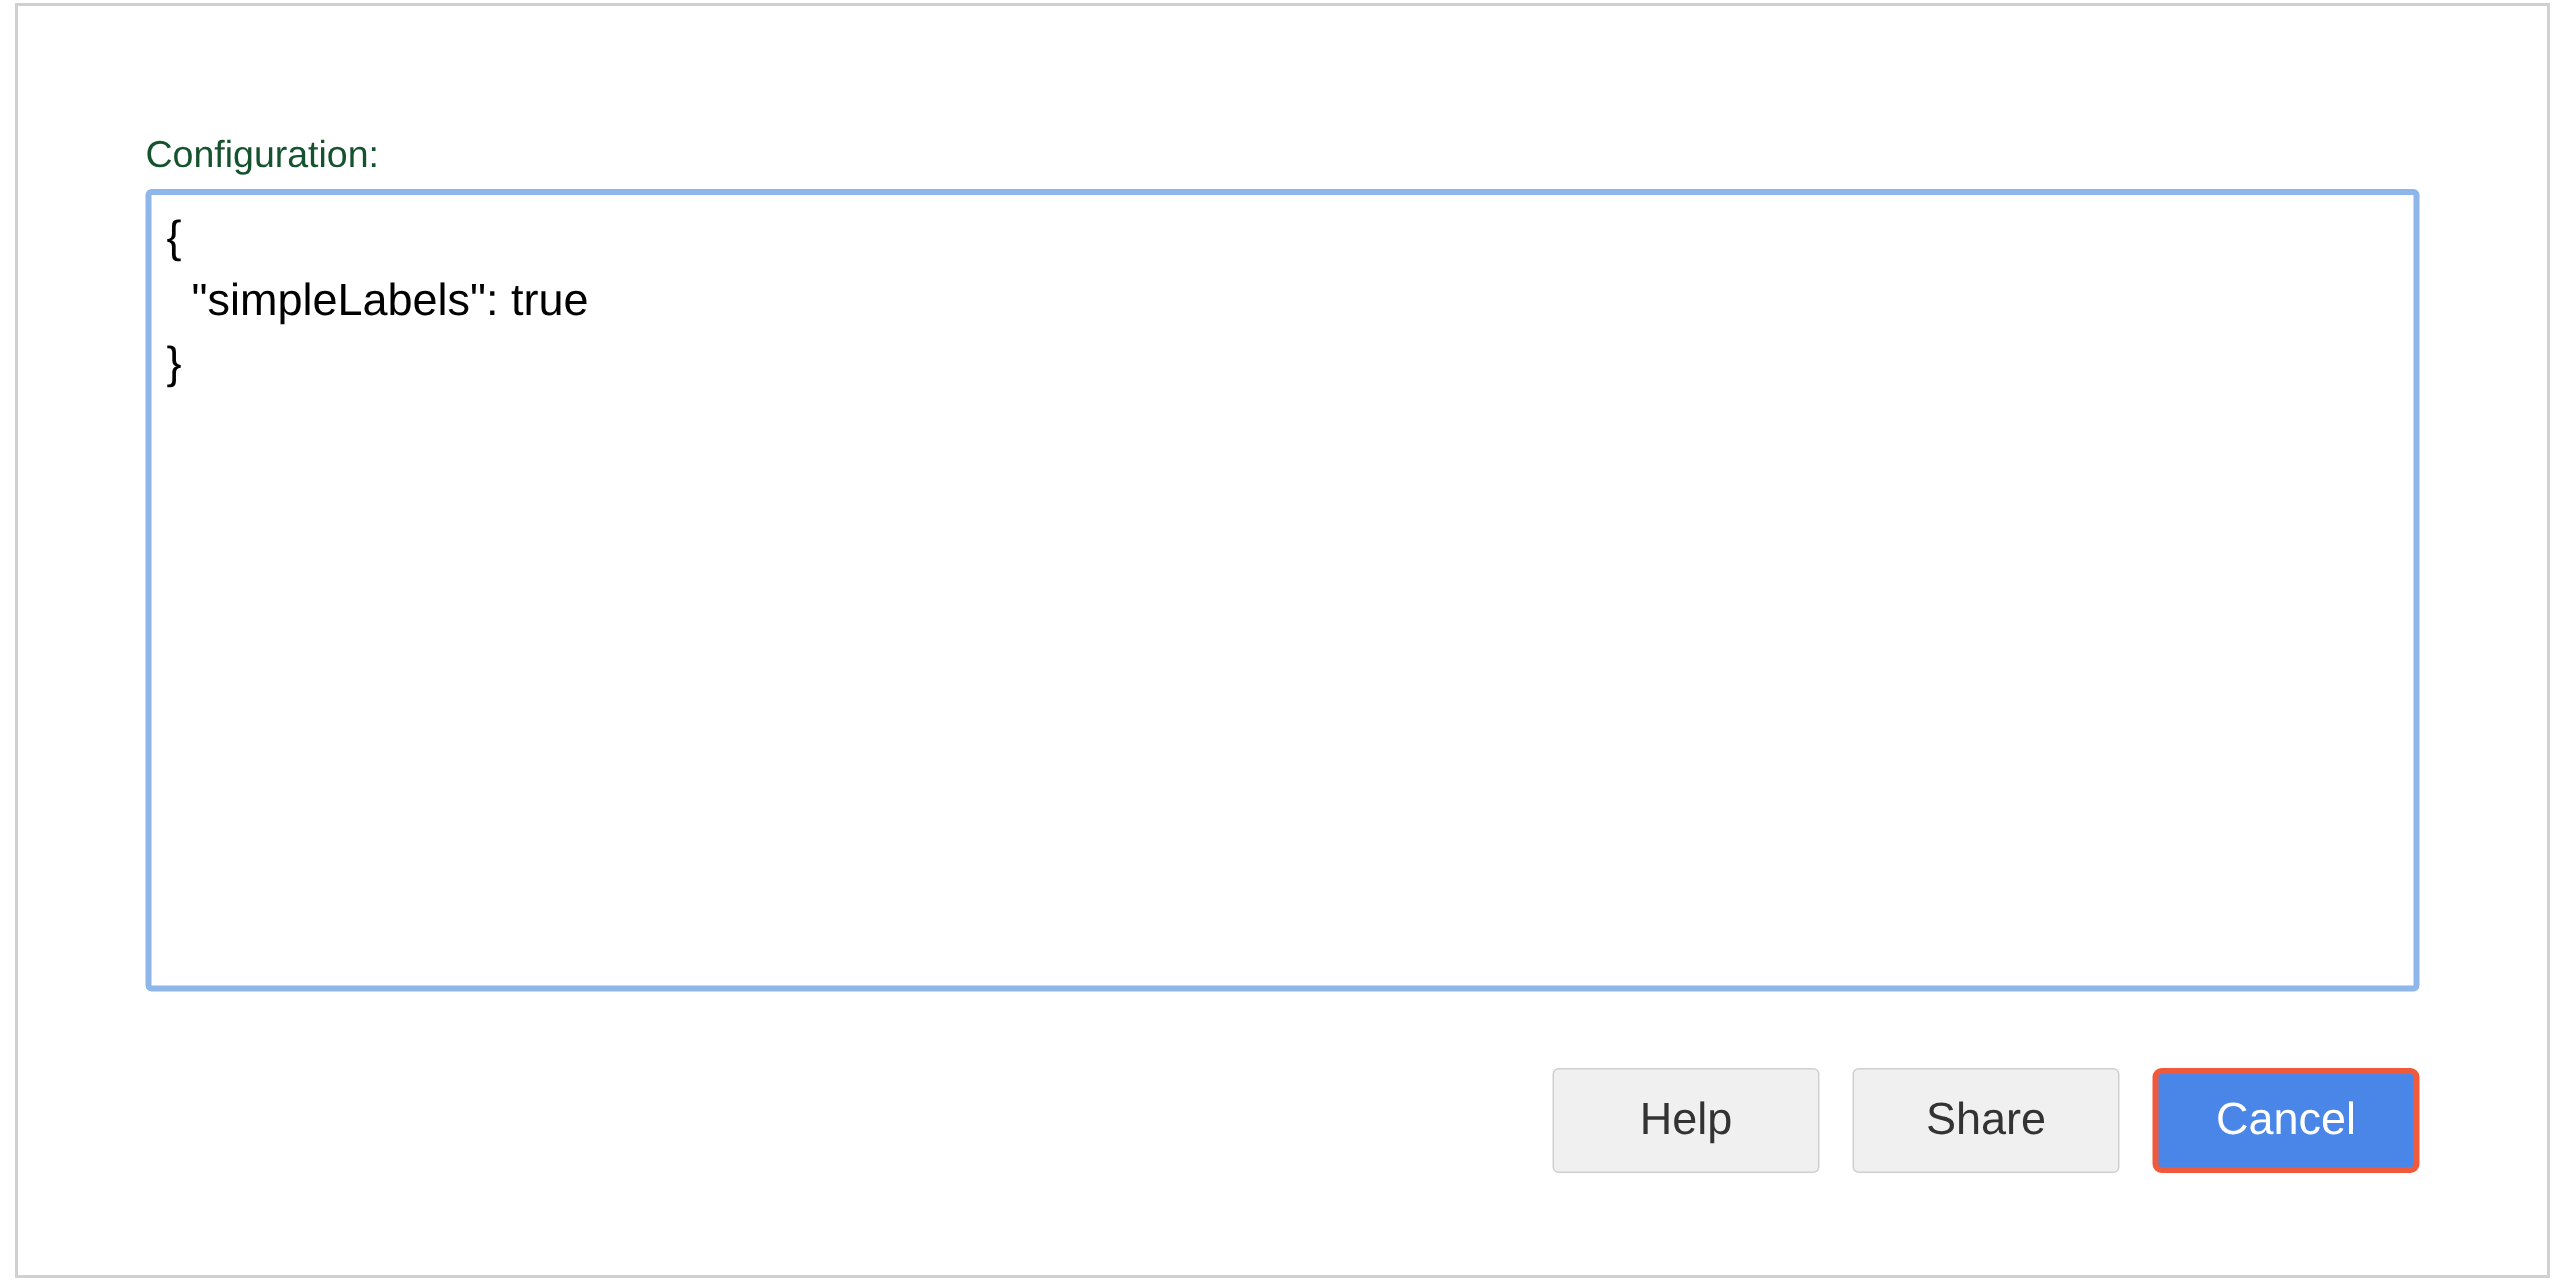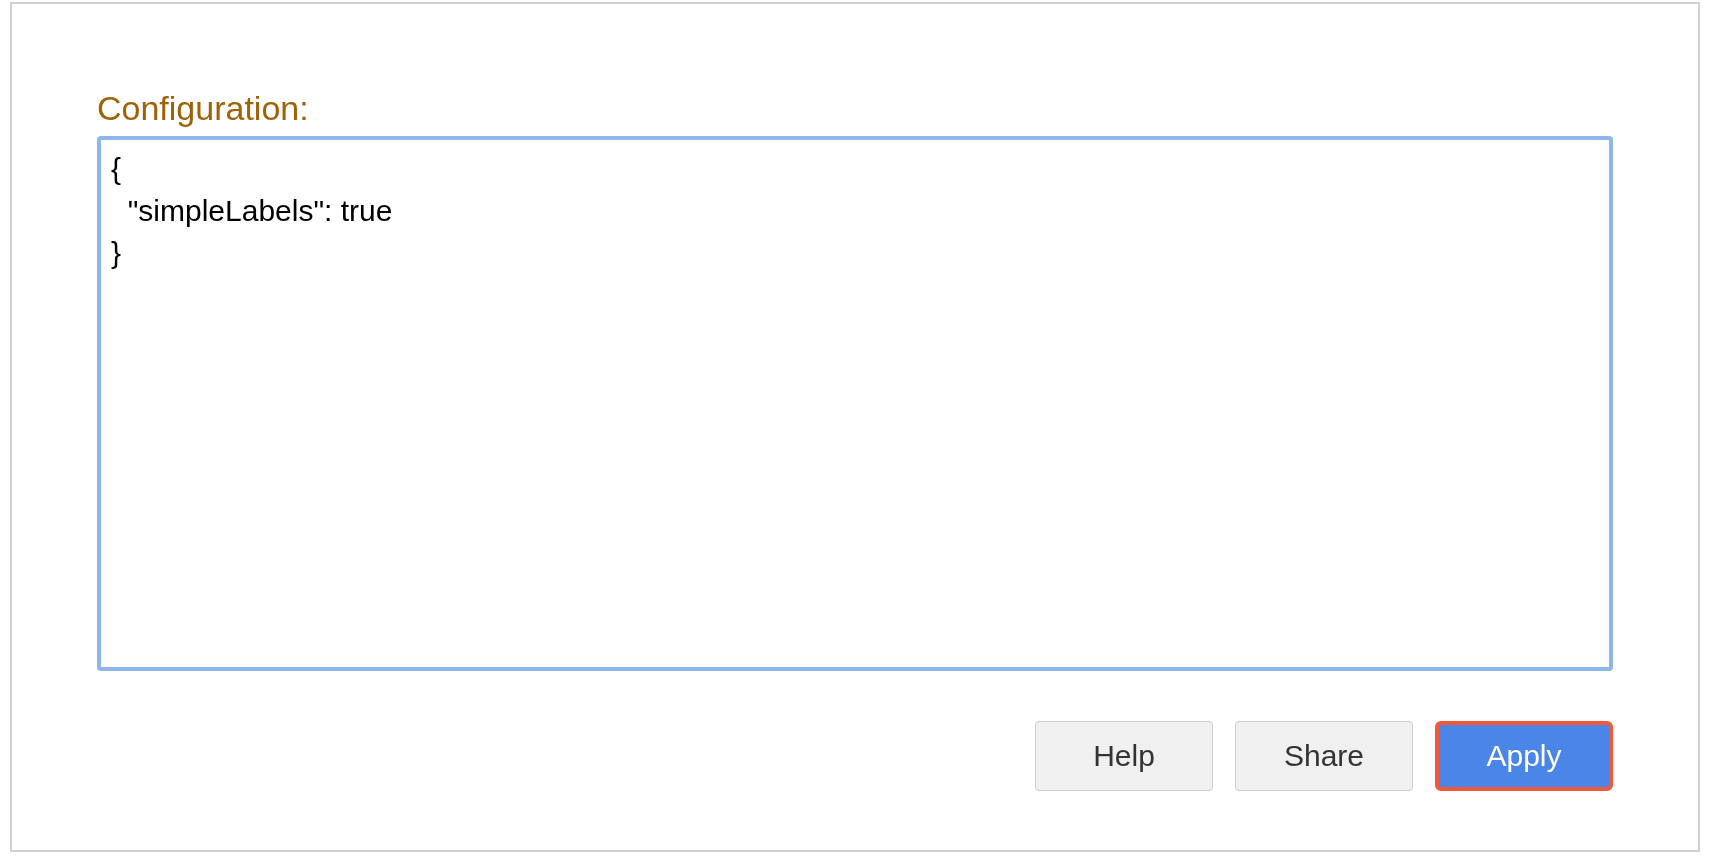--- a/index.html
+++ b/index.html
@@ -18,22 +18,22 @@
       position: absolute;
       left: 10px;
       top: 2px;
       width: 1690px;
       height: 850px;
       border: 2px solid #d0d0d0;
       background: #ffffff;
       padding: 85px 85px 50px 85px;
     }
     .label {
-      font-size: 34px;
-      color: #a16207;
+      font-size: 25px;
+      color: #14532d;
       margin-bottom: 8px;
       display: block;
     }
     .textarea {
       width: 100%;
       height: 535px;
       border: 4px solid #8fb6ea;
       border-radius: 4px;
       font-family: -apple-system, BlinkMacSystemFont, "Segoe UI", Helvetica, Arial, sans-serif;
       font-size: 30px;
@@ -75,15 +75,15 @@
 <body>
 
 <div class="panel">
   <label class="label">Configuration:</label>
   <textarea class="textarea" style="">{
   "simpleLabels": true
 }</textarea>
   <div class="button-row">
     <button class="btn">Help</button>
     <button class="btn">Share</button>
-    <button class="btn btn-primary">Apply</button>
+    <button class="btn btn-primary">Cancel</button>
   </div>
 </div>
 
 </body></html>

